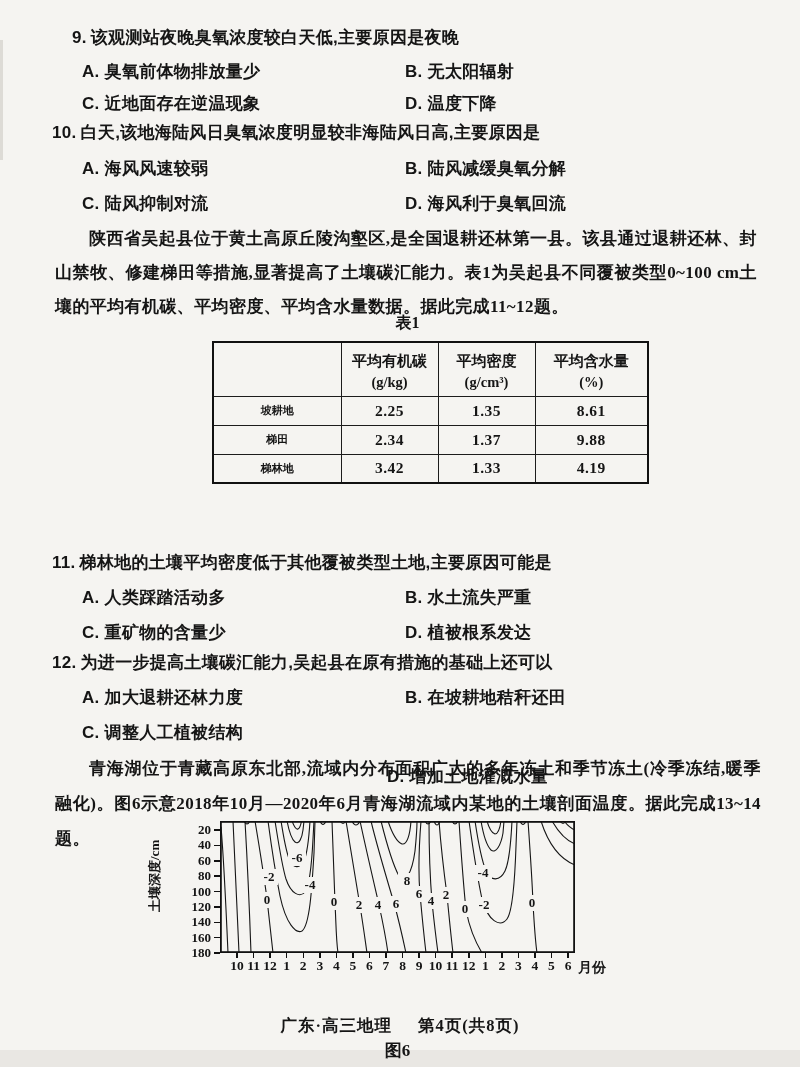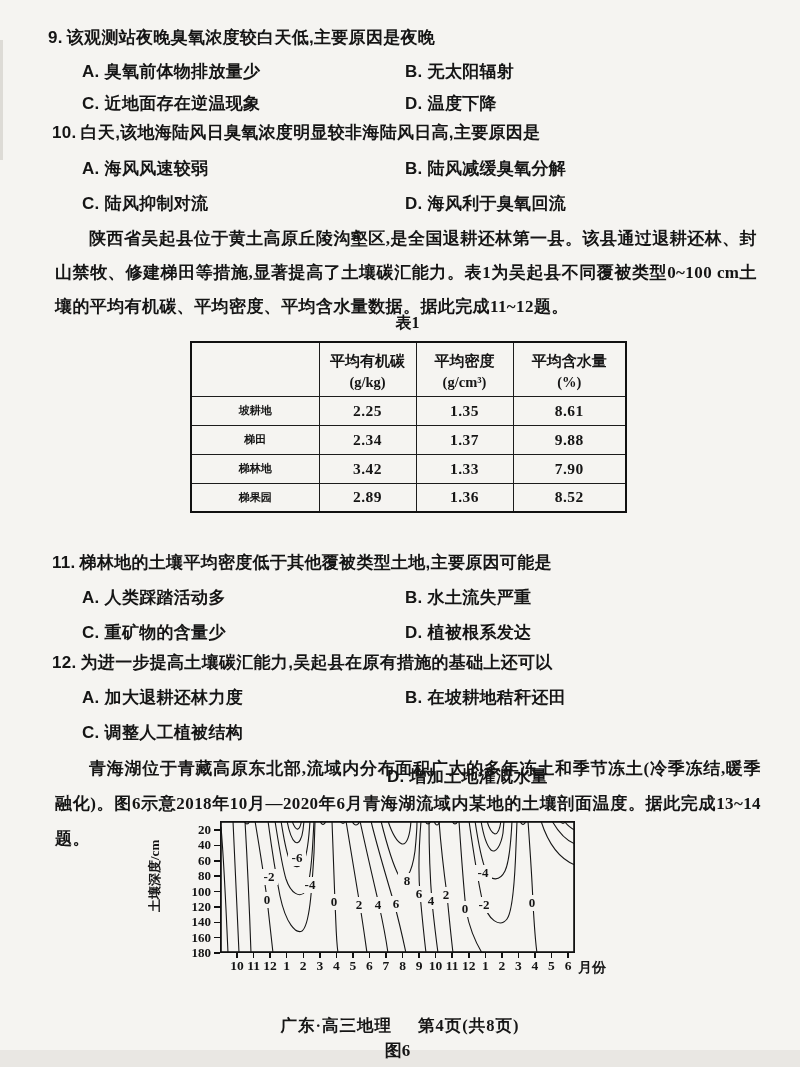--- a/index.html
+++ b/index.html
@@ -16,21 +16,21 @@
     font-weight:700;font-size:17px;letter-spacing:.3px;white-space:nowrap;
   }
   .qnum{margin-right:4px;}
   
   .para{
     font-family:"Liberation Serif", serif;font-weight:600;font-size:17px;
     line-height:34px;text-align:justify;text-indent:2em;letter-spacing:.4px;
   }
   
   .tcaption{font-size:16px;font-weight:700;text-align:center;font-family:"Liberation Serif",serif;}
-  table.datatable{border-collapse:collapse;table-layout:fixed;width:435px;background:transparent;}
+  table.datatable{border-collapse:collapse;table-layout:fixed;width:435px;background:transparent;margin-left:22px;}
   table.datatable td,table.datatable th{
     border:1.4px solid #1c1c1c;text-align:center;vertical-align:middle;
     font-family:"Liberation Serif",serif;padding:0;
   }
   table.datatable{border:2px solid #111;}
   .hname{font-size:15px;font-weight:700;display:block;line-height:22px;margin-top:3px;}
   .hunit{font-size:14.5px;font-weight:600;display:block;line-height:20px;}
   .rowlabel{font-size:11px;font-weight:700;}
   .cellval{font-size:15.5px;font-weight:600;letter-spacing:.5px;}
   tr.hdr{height:54px;} tr.datarow{height:29px;}
@@ -57,21 +57,21 @@
   .footer .gap{display:inline-block;width:26px;}
   .scan-bottom{left:0;top:1050px;width:800px;height:17px;background:#e9e7e3;}
   .scan-left{left:0;top:40px;width:3px;height:120px;background:#dddbd6;}
 </style>
 </head>
 <body>
 
 <div class="abs scan-bottom"></div>
 <div class="abs scan-left"></div>
 
-<div class="abs stem" style="left:48px;top:26px;text-align:right;">
+<div class="abs stem" style="left:72px;top:26px;text-align:right;">
   <span class="qnum">9.</span><span>该观测站夜晚臭氧浓度较白天低,主要原因是夜晚</span>
 </div>
 <div class="abs opt" style="left:82px;top:60px;">A. 臭氧前体物排放量少</div>
 <div class="abs opt" style="left:405px;top:60px;">B. 无太阳辐射</div>
 <div class="abs opt" style="left:82px;top:92px;">C. 近地面存在逆温现象</div>
 <div class="abs opt" style="left:405px;top:92px;">D. 温度下降</div>
 
 <div class="abs stem" style="left:52px;top:121px;">
   <span class="qnum">10.</span><span>白天,该地海陆风日臭氧浓度明显较非海陆风日高,主要原因是</span>
 </div>
@@ -115,27 +115,21 @@
   <tr class="datarow">
     <td class="rowlabel">梯田</td>
     <td class="cellval">2.34</td>
     <td class="cellval">1.37</td>
     <td class="cellval">9.88</td>
   </tr>
   <tr class="datarow">
     <td class="rowlabel">梯林地</td>
     <td class="cellval">3.42</td>
     <td class="cellval">1.33</td>
-    <td class="cellval">7.90</td>
-  </tr>
-  <tr class="datarow">
-    <td class="rowlabel">梯果园</td>
-    <td class="cellval">2.89</td>
-    <td class="cellval">1.36</td>
-    <td class="cellval">8.52</td>
+    <td class="cellval">4.19</td>
   </tr>
 </tbody>
   </table>
 
 <div class="abs stem" style="left:52px;top:551px;text-align:right;">
   <span class="qnum">11.</span><span>梯林地的土壤平均密度低于其他覆被类型土地,主要原因可能是</span>
 </div>
 <div class="abs opt" style="left:82px;top:586px;">A. 人类踩踏活动多</div>
 <div class="abs opt" style="left:405px;top:586px;">B. 水土流失严重</div>
 <div class="abs opt" style="left:82px;top:621px;">C. 重矿物的含量少</div>

